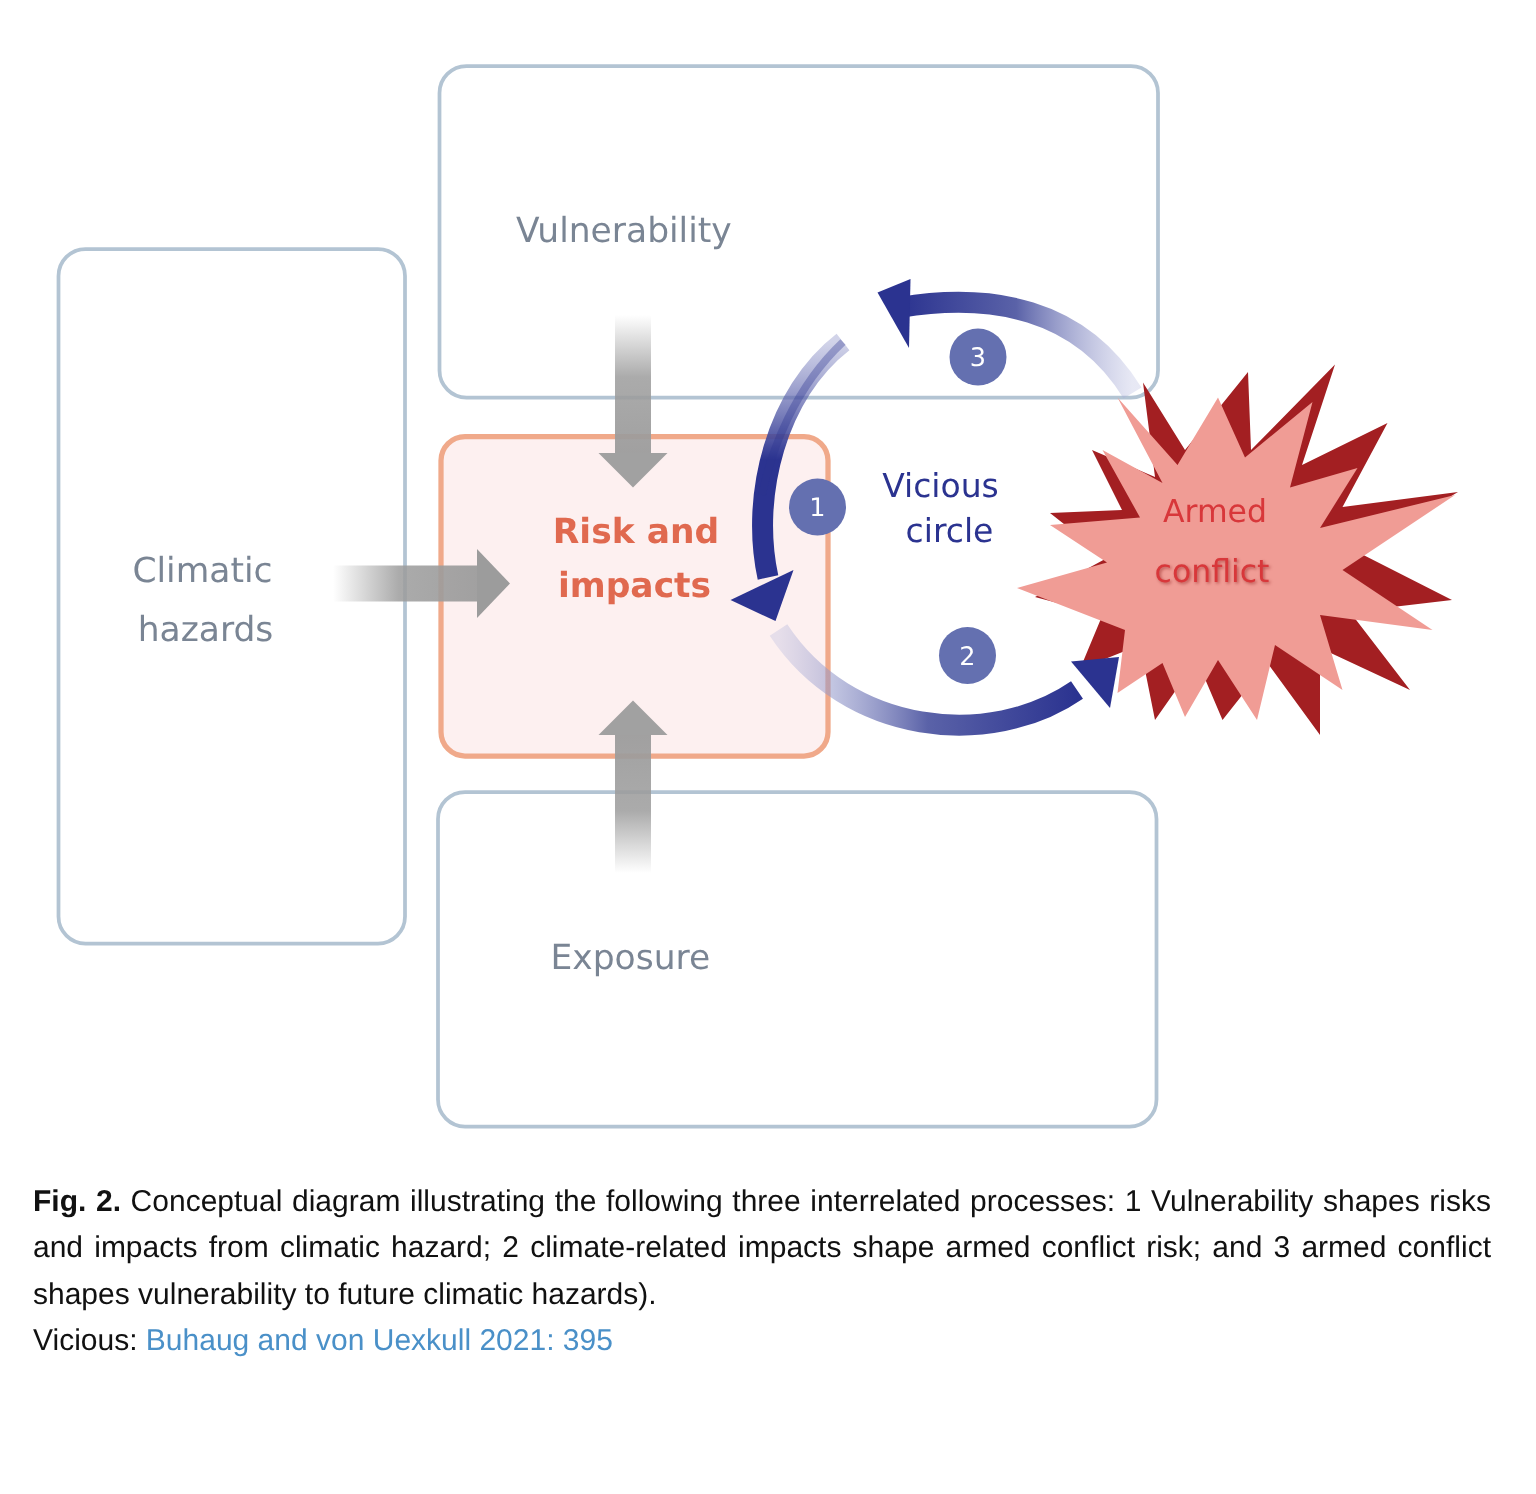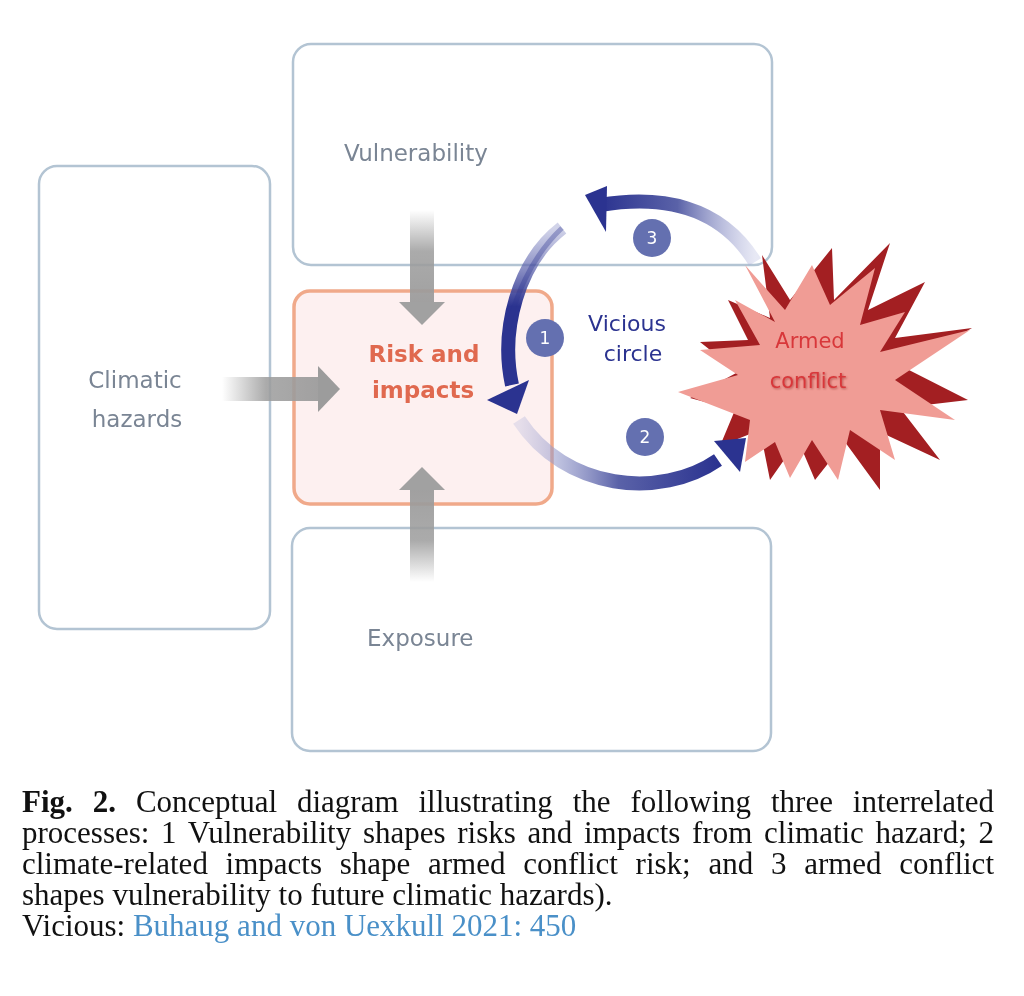--- a/index.html
+++ b/index.html
@@ -5,22 +5,22 @@
   html, body { margin: 0; padding: 0; background: #ffffff; }
   body { width: 1024px; height: 996px; position: relative; overflow: hidden; }
   #diagram { position: absolute; left: 0; top: 0; width: 1024px; height: 770px; }
   .box-label { font-family: "DejaVu Sans", sans-serif; fill: #7a8594; font-size: 23px; }
   .risk-label { font-family: "DejaVu Sans", sans-serif; fill: #e0694f; font-size: 23px; font-weight: bold; }
   .vicious-label { font-family: "DejaVu Sans", sans-serif; fill: #2b3390; font-size: 22px; }
   .armed-label { font-family: "DejaVu Sans", sans-serif; fill: #d8373a; font-size: 21px; }
   .badge-num { font-family: "DejaVu Sans", sans-serif; fill: #ffffff; font-size: 17px; }
   #caption {
     position: absolute; left: 22px; top: 786px; width: 972px;
-    font-family: Liberation Serif, serif;
-    font-size: 31px; line-height: 31px; color: #111;
+    font-family: Liberation Sans, sans-serif;
+    font-size: 20px; line-height: 31px; color: #111;
   }
   #caption p { margin: 0; text-align: justify; text-align-last: left; }
   #caption .fig-label { font-weight: bold; }
   #caption .source-link { color: #4a90c8; text-decoration: none; cursor: pointer; }
 </style>
 </head>
 <body>
 
 <svg id="diagram" viewBox="0 0 1024 770" xmlns="http://www.w3.org/2000/svg">
   <defs>
@@ -114,14 +114,14 @@
     <text class="badge-num" x="645" y="443" text-anchor="middle">2</text>
   </g>
   <g>
     <circle cx="652" cy="238" r="19" fill="#6470b0"></circle>
     <text class="badge-num" x="652" y="244" text-anchor="middle">3</text>
   </g>
 </svg>
 
 <div id="caption">
   <p><span class="fig-label">Fig. 2.</span> <span>Conceptual diagram illustrating the following three interrelated processes: 1 Vulnerability shapes risks and impacts from climatic hazard; 2 climate-related impacts shape armed conflict risk; and 3 armed conflict shapes vulnerability to future climatic hazards).</span></p>
-  <p><span>Vicious:</span> <a class="source-link">Buhaug and von Uexkull 2021: 450</a></p>
+  <p><span>Vicious:</span> <a class="source-link">Buhaug and von Uexkull 2021: 395</a></p>
 </div>
 
 </body></html>

